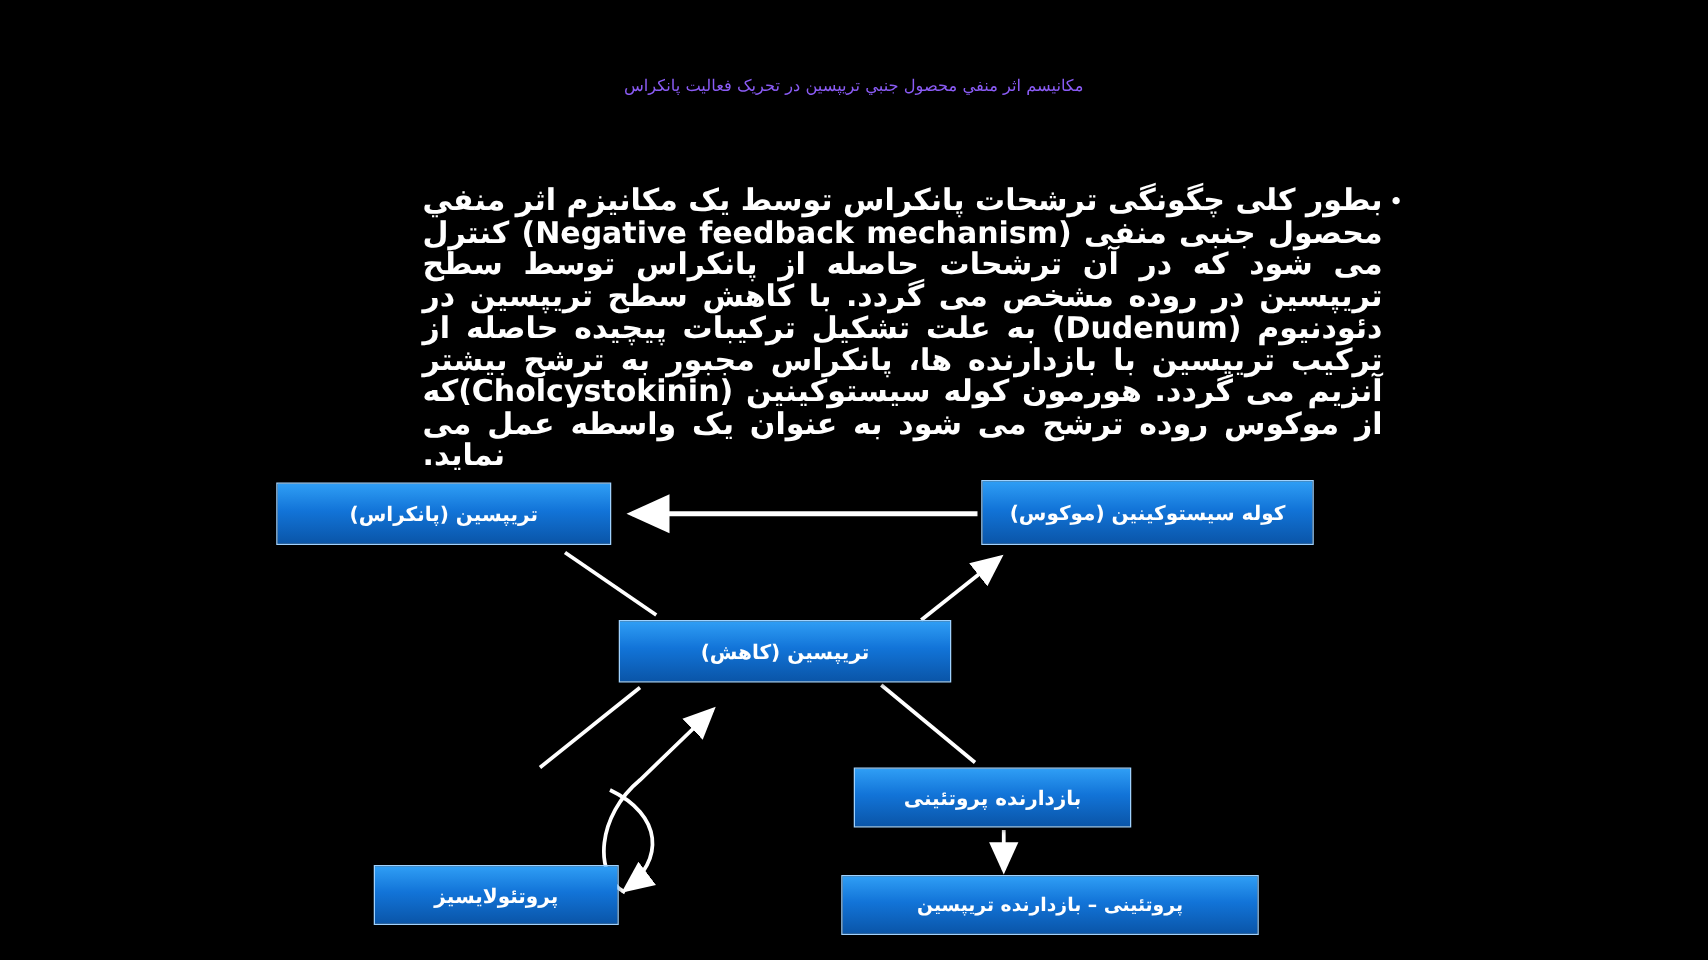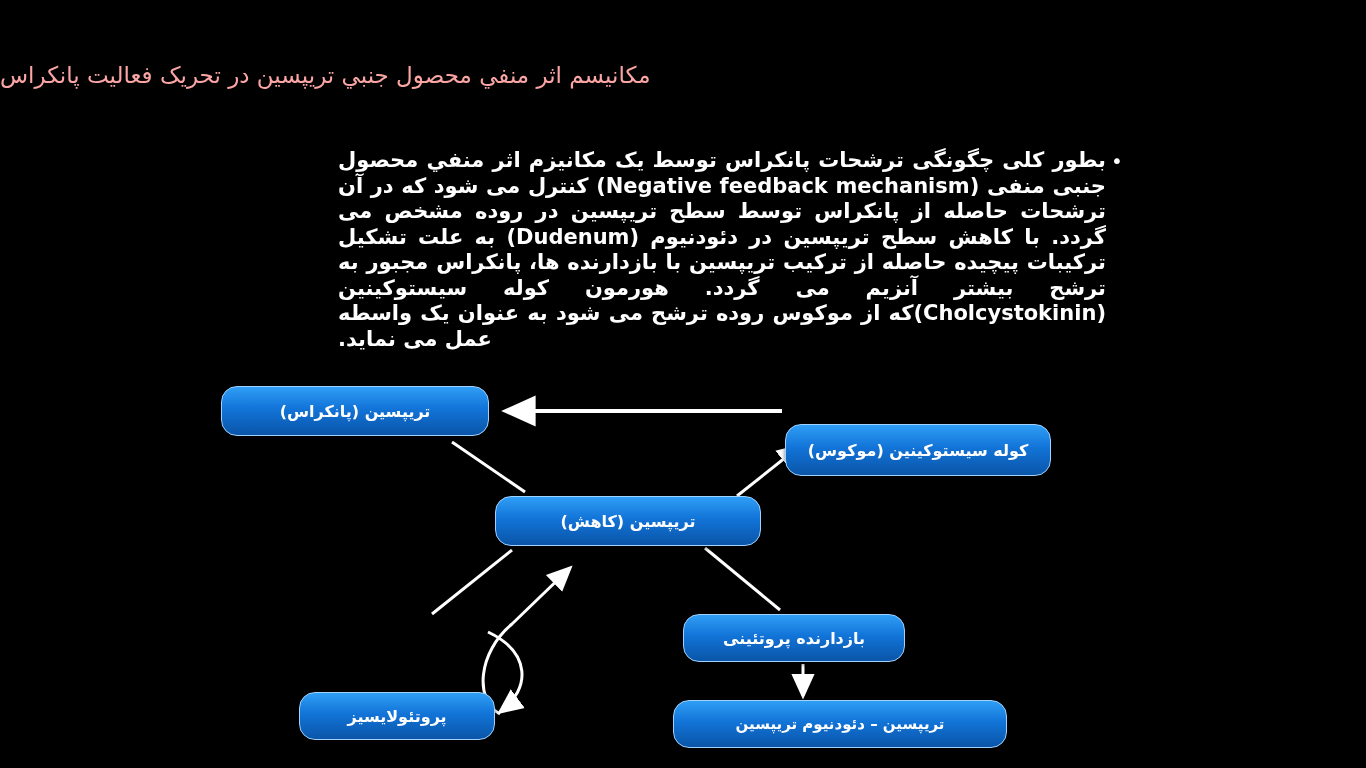--- a/index.html
+++ b/index.html
@@ -18,24 +18,24 @@
   .slide {
     position: absolute;
     inset: 0;
     background: #000000;
   }
   .slide-title {
     position: absolute;
     top: 62px;
     left: 0;
     width: 1366px;
-    text-align: left;
-    font-size: 23px;
+    text-align: center;
+    font-size: 13px;
     font-weight: 400;
-    color: #fca5a5;
+    color: #8b5cf6;
     letter-spacing: 0;
     direction: rtl;
   }
   .body-block {
     position: absolute;
     top: 148px;
     right: 238px;
     width: 790px;
     direction: rtl;
   }
@@ -47,56 +47,56 @@
   .bullet-dot {
     width: 22px;
     flex: 0 0 22px;
     font-size: 20px;
     line-height: 26px;
     color: #ffffff;
     text-align: center;
   }
   .bullet-text {
     flex: 1 1 auto;
-    font-size: 21px;
+    font-size: 24px;
     line-height: 25.5px;
     font-weight: bold;
     text-align: justify;
     text-align-last: left;
     color: #ffffff;
     direction: rtl;
   }
 
   
   .diagram {
     position: absolute;
     top: 370px;
     left: 0;
     width: 1366px;
     height: 398px;
   }
   .node {
     position: absolute;
     box-sizing: border-box;
-    border-radius: 16px;
+    border-radius: 0;
     border: 1px solid #9fd2ff;
     background: linear-gradient(to bottom, #2f9ef5 0%, #1274d8 45%, #0a55a8 100%);
     box-shadow: 0 2px 4px rgba(0,0,0,0.55);
     color: #ffffff;
     font-weight: bold;
     display: flex;
     align-items: center;
     justify-content: center;
     text-align: center;
     direction: rtl;
     font-size: 16px;
     padding: 0 8px;
   }
   #node-trypsin-pancreas { left: 221px; top: 16px;  width: 268px; height: 50px; }
-  #node-cck              { left: 785px; top: 14px;  width: 266px; height: 52px; margin-top: 40px; }
+  #node-cck              { left: 785px; top: 14px;  width: 266px; height: 52px; }
   #node-trypsin-gut      { left: 495px; top: 126px; width: 266px; height: 50px; }
   #node-protein-source   { left: 299px; top: 246px; width: 196px; height: 48px; }
   #node-inhibitor        { left: 683px; top: 244px; width: 222px; height: 48px; }
   #node-proteolysis      { left: 299px; top: 322px; width: 196px; height: 48px; }
   #node-trypsin-inhibitor{ left: 673px; top: 330px; width: 334px; height: 48px; font-size: 15px; }
 
   .diagram svg {
     position: absolute;
     left: 0;
     top: 0;
@@ -160,17 +160,17 @@
 
     <div class="node" id="node-proteolysis">
       <span>پروتئولایسیز</span>
     </div>
 
     <div class="node" id="node-inhibitor">
       <span>بازدارنده پروتئینی</span>
     </div>
 
     <div class="node" id="node-trypsin-inhibitor">
-      <span>تریپسین – دئودنیوم تریپسین</span>
+      <span>پروتئینی – بازدارنده تریپسین</span>
     </div>
 
   </div>
 </div>
 
 </body></html>

